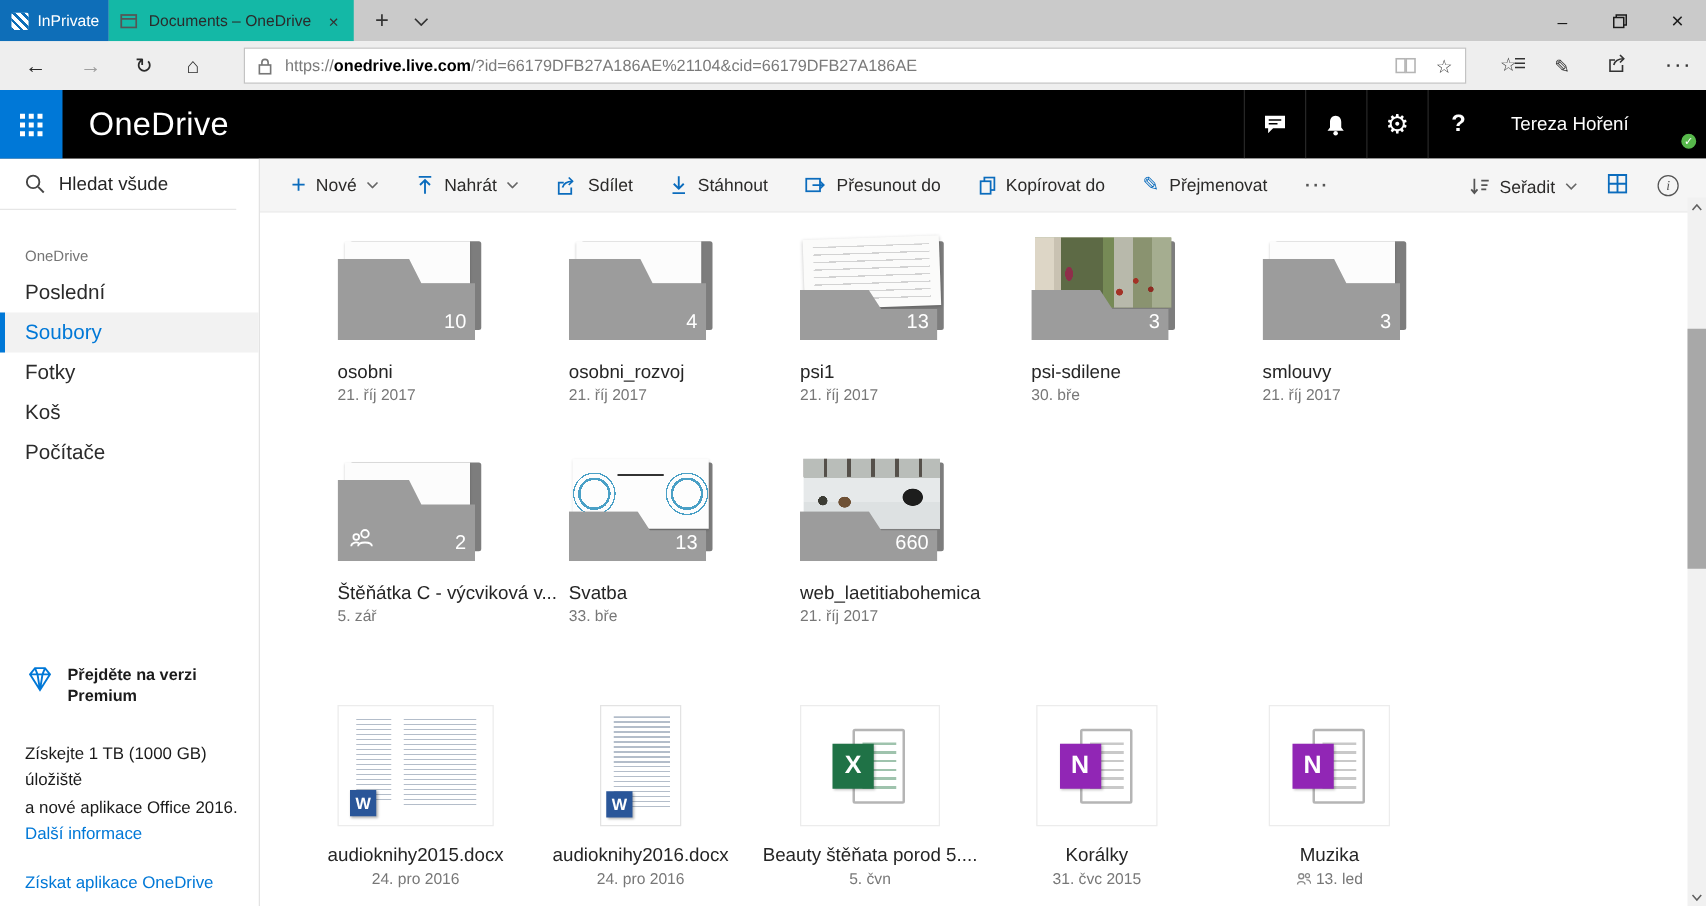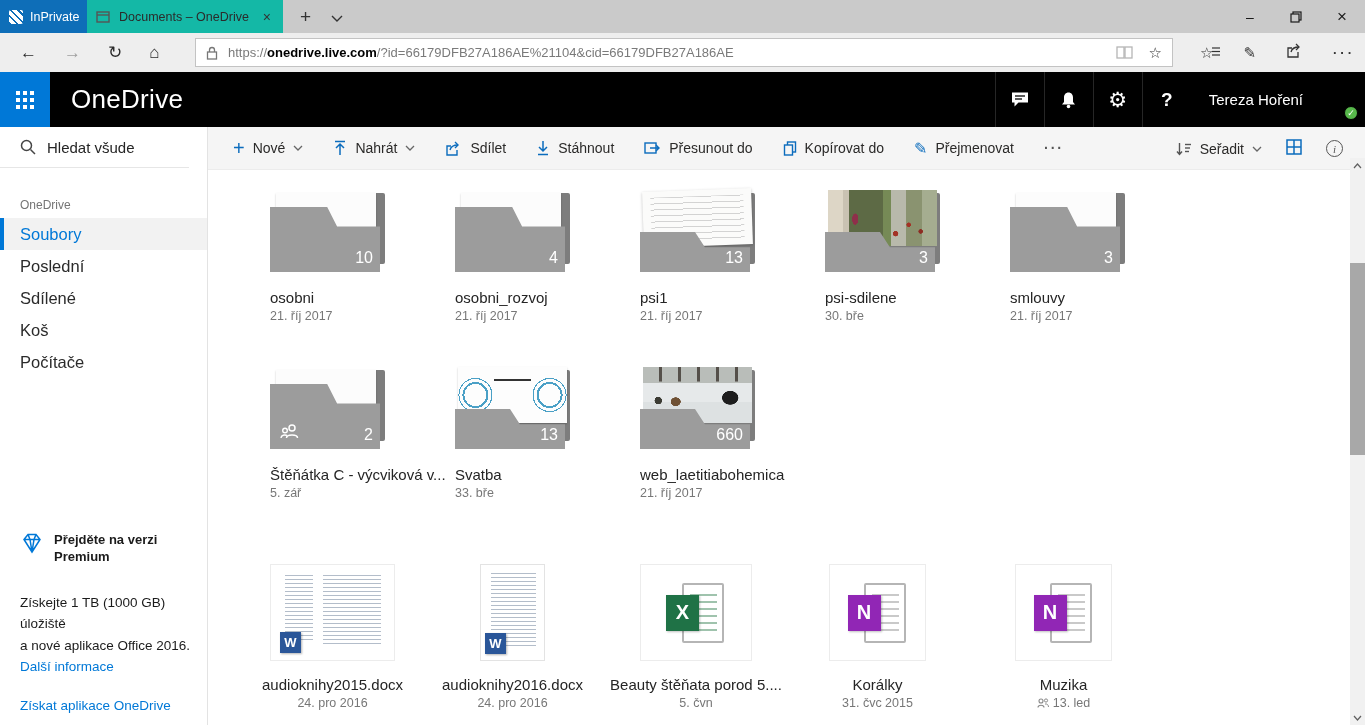--- a/index.html
+++ b/index.html
@@ -252,23 +252,23 @@
 
   <div class="sidebar">
     <div class="search-row">
       <svg width="16" height="16">
           <circle cx="6.5" cy="6.5" r="5" fill="none" stroke="#454545" stroke-width="1.5"></circle>
           <line x1="10.5" y1="10.5" x2="15" y2="15" stroke="#454545" stroke-width="1.5"></line>
         </svg>
       <span>Hledat všude</span>
     </div>
     <div class="side-label">OneDrive</div>
+    <div class="nav-item">Poslední</div>
     <div class="nav-item selected">Soubory</div>
-    <div class="nav-item">Poslední</div>
-    <div class="nav-item">Sdílené</div>
+    <div class="nav-item">Fotky</div>
     <div class="nav-item">Koš</div>
     <div class="nav-item">Počítače</div>
 
     <div class="promo">
       <div class="promo-head">
         <svg width="24" height="22">
             <path d="M4 7.5 L8 2.5 H16 L20 7.5 L12 20 Z M4 7.5 H20 M8 2.5 L10 7.5 L12 20 M16 2.5 L14 7.5 L12 20" fill="none" stroke="#0078d7" stroke-width="1.5"></path>
           </svg>
         <span class="promo-title"><span>Přejděte na verzi</span><br><span>Premium</span></span>
       </div>

